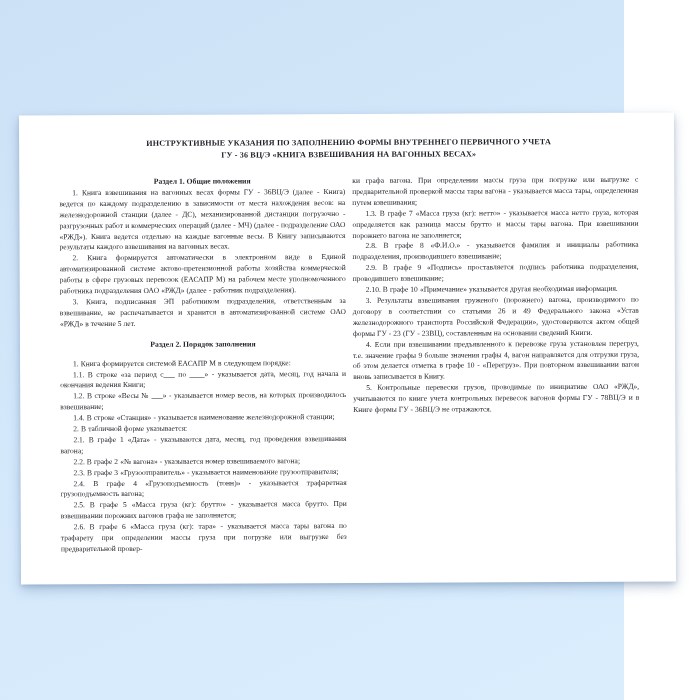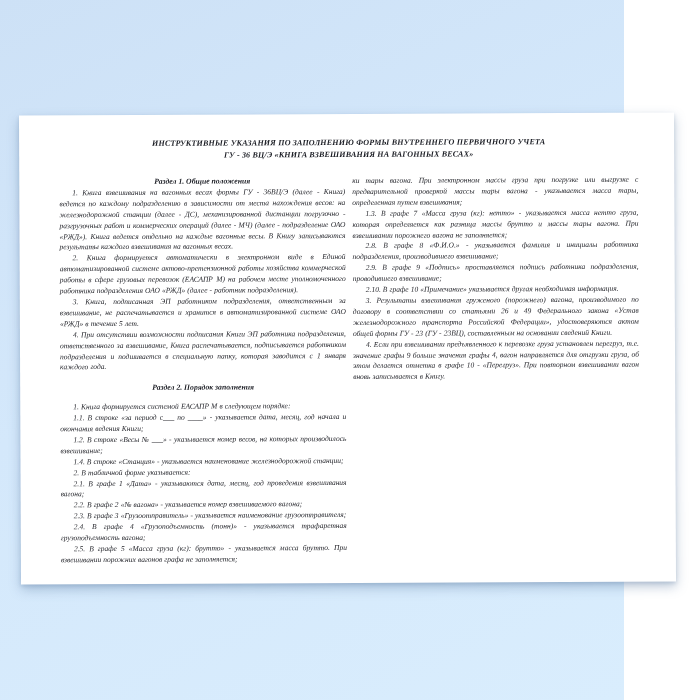--- a/index.html
+++ b/index.html
@@ -8,21 +8,20 @@
     width: 700px;
     height: 700px;
     overflow: hidden;
     font-family: "Liberation Serif", "DejaVu Serif", serif;
   }
   .desk {
     position: relative;
     width: 624px;
     height: 700px;
     background: linear-gradient(155deg, #cde1f6 0%, #d4e8fb 45%, #d9edfd 100%);
-    font-style: italic;
   }
   .page {
     position: absolute;
     left: 20px;
     top: 114px;
     width: 655px;
     height: 469px;
     background: #ffffff;
     box-shadow: 0 5px 12px rgba(88, 118, 158, 0.38), 0 2px 4px rgba(88, 118, 158, 0.22);
     transform: rotate(-0.25deg);
@@ -81,40 +80,41 @@
       <div>ГУ - 36 ВЦ/Э «КНИГА ВЗВЕШИВАНИЯ НА ВАГОННЫХ ВЕСАХ»</div>
     </div>
 
     <div class="columns">
 
       <div class="col">
         <div class="sec-heading">Раздел 1. Общие положения</div>
         <p>1. Книга взвешивания на вагонных весах формы ГУ - 36ВЦ/Э (далее - Книга) ведется по каждому подразделению в зависимости от места нахождения весов: на железнодорожной станции (далее - ДС), механизированной дистанции погрузочно - разгрузочных работ и коммерческих операций (далее - МЧ) (далее - подразделение ОАО «РЖД»). Книга ведется отдельно на каждые вагонные весы. В Книгу записываются результаты каждого взвешивания на вагонных весах.</p>
         <p>2. Книга формируется автоматически в электронном виде в Единой автоматизированной системе актово-претензионной работы хозяйства коммерческой работы в сфере грузовых перевозок (ЕАСАПР М) на рабочем месте уполномоченного работника подразделения ОАО «РЖД» (далее - работник подразделения).</p>
         <p>3. Книга, подписанная ЭП работником подразделения, ответственным за взвешивание, не распечатывается и хранится в автоматизированной системе ОАО «РЖД» в течение 5 лет.</p>
-        <p>4. При отсутствии возможности подписания Книги ЭП работника подразделения, ответственного за взвешивание, Книга распечатывается, подписывается работником подразделения и подшивается в специальную папку, которая заводится с 1 января каждого года.</p>
 
         <div class="sec-heading mid">Раздел 2. Порядок заполнения</div>
         <p>1. Книга формируется системой ЕАСАПР М в следующем порядке:</p>
         <p>1.1. В строке «за период с___ по ____» - указывается дата, месяц, год начала и окончания ведения Книги;</p>
         <p>1.2. В строке «Весы № ___» - указывается номер весов, на которых производилось взвешивание;</p>
         <p>1.4. В строке «Станция» - указывается наименование железнодорожной станции;</p>
         <p>2. В табличной форме указывается:</p>
         <p>2.1. В графе 1 «Дата» - указываются дата, месяц, год проведения взвешивания вагона;</p>
         <p>2.2. В графе 2 «№ вагона» - указывается номер взвешиваемого вагона;</p>
         <p>2.3. В графе 3 «Грузоотправитель» - указывается наименование грузоотправителя;</p>
         <p>2.4. В графе 4 «Грузоподъемность (тонн)» - указывается трафаретная грузоподъемность вагона;</p>
         <p>2.5. В графе 5 «Масса груза (кг): брутто» - указывается масса брутто. При взвешивании порожних вагонов графа не заполняется;</p>
+        <p>2.6. В графе 6 «Масса груза (кг): тара» - указывается масса тары вагона по трафарету при определении массы груза при погрузке или выгрузке без предварительной провер-</p>
       </div>
 
       <div class="col">
-        <p class="cont">ки тары вагона. При электронном массы груза при погрузке или выгрузке с предварительной проверкой массы тары вагона - указывается масса тары, определенная путем взвешивания;</p>
+        <p class="cont">ки графа вагона. При определении массы груза при погрузке или выгрузке с предварительной проверкой массы тары вагона - указывается масса тары, определенная путем взвешивания;</p>
         <p>1.3. В графе 7 «Масса груза (кг): нетто» - указывается масса нетто груза, которая определяется как разница массы брутто и массы тары вагона. При взвешивании порожнего вагона не заполняется;</p>
         <p>2.8. В графе 8 «Ф.И.О.» - указывается фамилия и инициалы работника подразделения, производившего взвешивание;</p>
         <p>2.9. В графе 9 «Подпись» проставляется подпись работника подразделения, проводившего взвешивание;</p>
         <p>2.10. В графе 10 «Примечание» указывается другая необходимая информация.</p>
         <p>3. Результаты взвешивания груженого (порожнего) вагона, производимого по договору в соответствии со статьями 26 и 49 Федерального закона «Устав железнодорожного транспорта Российской Федерации», удостоверяются актом общей формы ГУ - 23 (ГУ - 23ВЦ), составленным на основании сведений Книги.</p>
         <p>4. Если при взвешивании предъявленного к перевозке груза установлен перегруз, т.е. значение графы 9 больше значения графы 4, вагон направляется для отгрузки груза, об этом делается отметка в графе 10 - «Перегруз». При повторном взвешивании вагон вновь записывается в Книгу.</p>
+        <p>5. Контрольные перевески грузов, проводимые по инициативе ОАО «РЖД», учитываются по книге учета контрольных перевесок вагонов формы ГУ - 78ВЦ/Э и в Книге формы ГУ - 36ВЦ/Э не отражаются.</p>
       </div>
 
     </div>
   </div>
 </div>
 
 </body></html>

